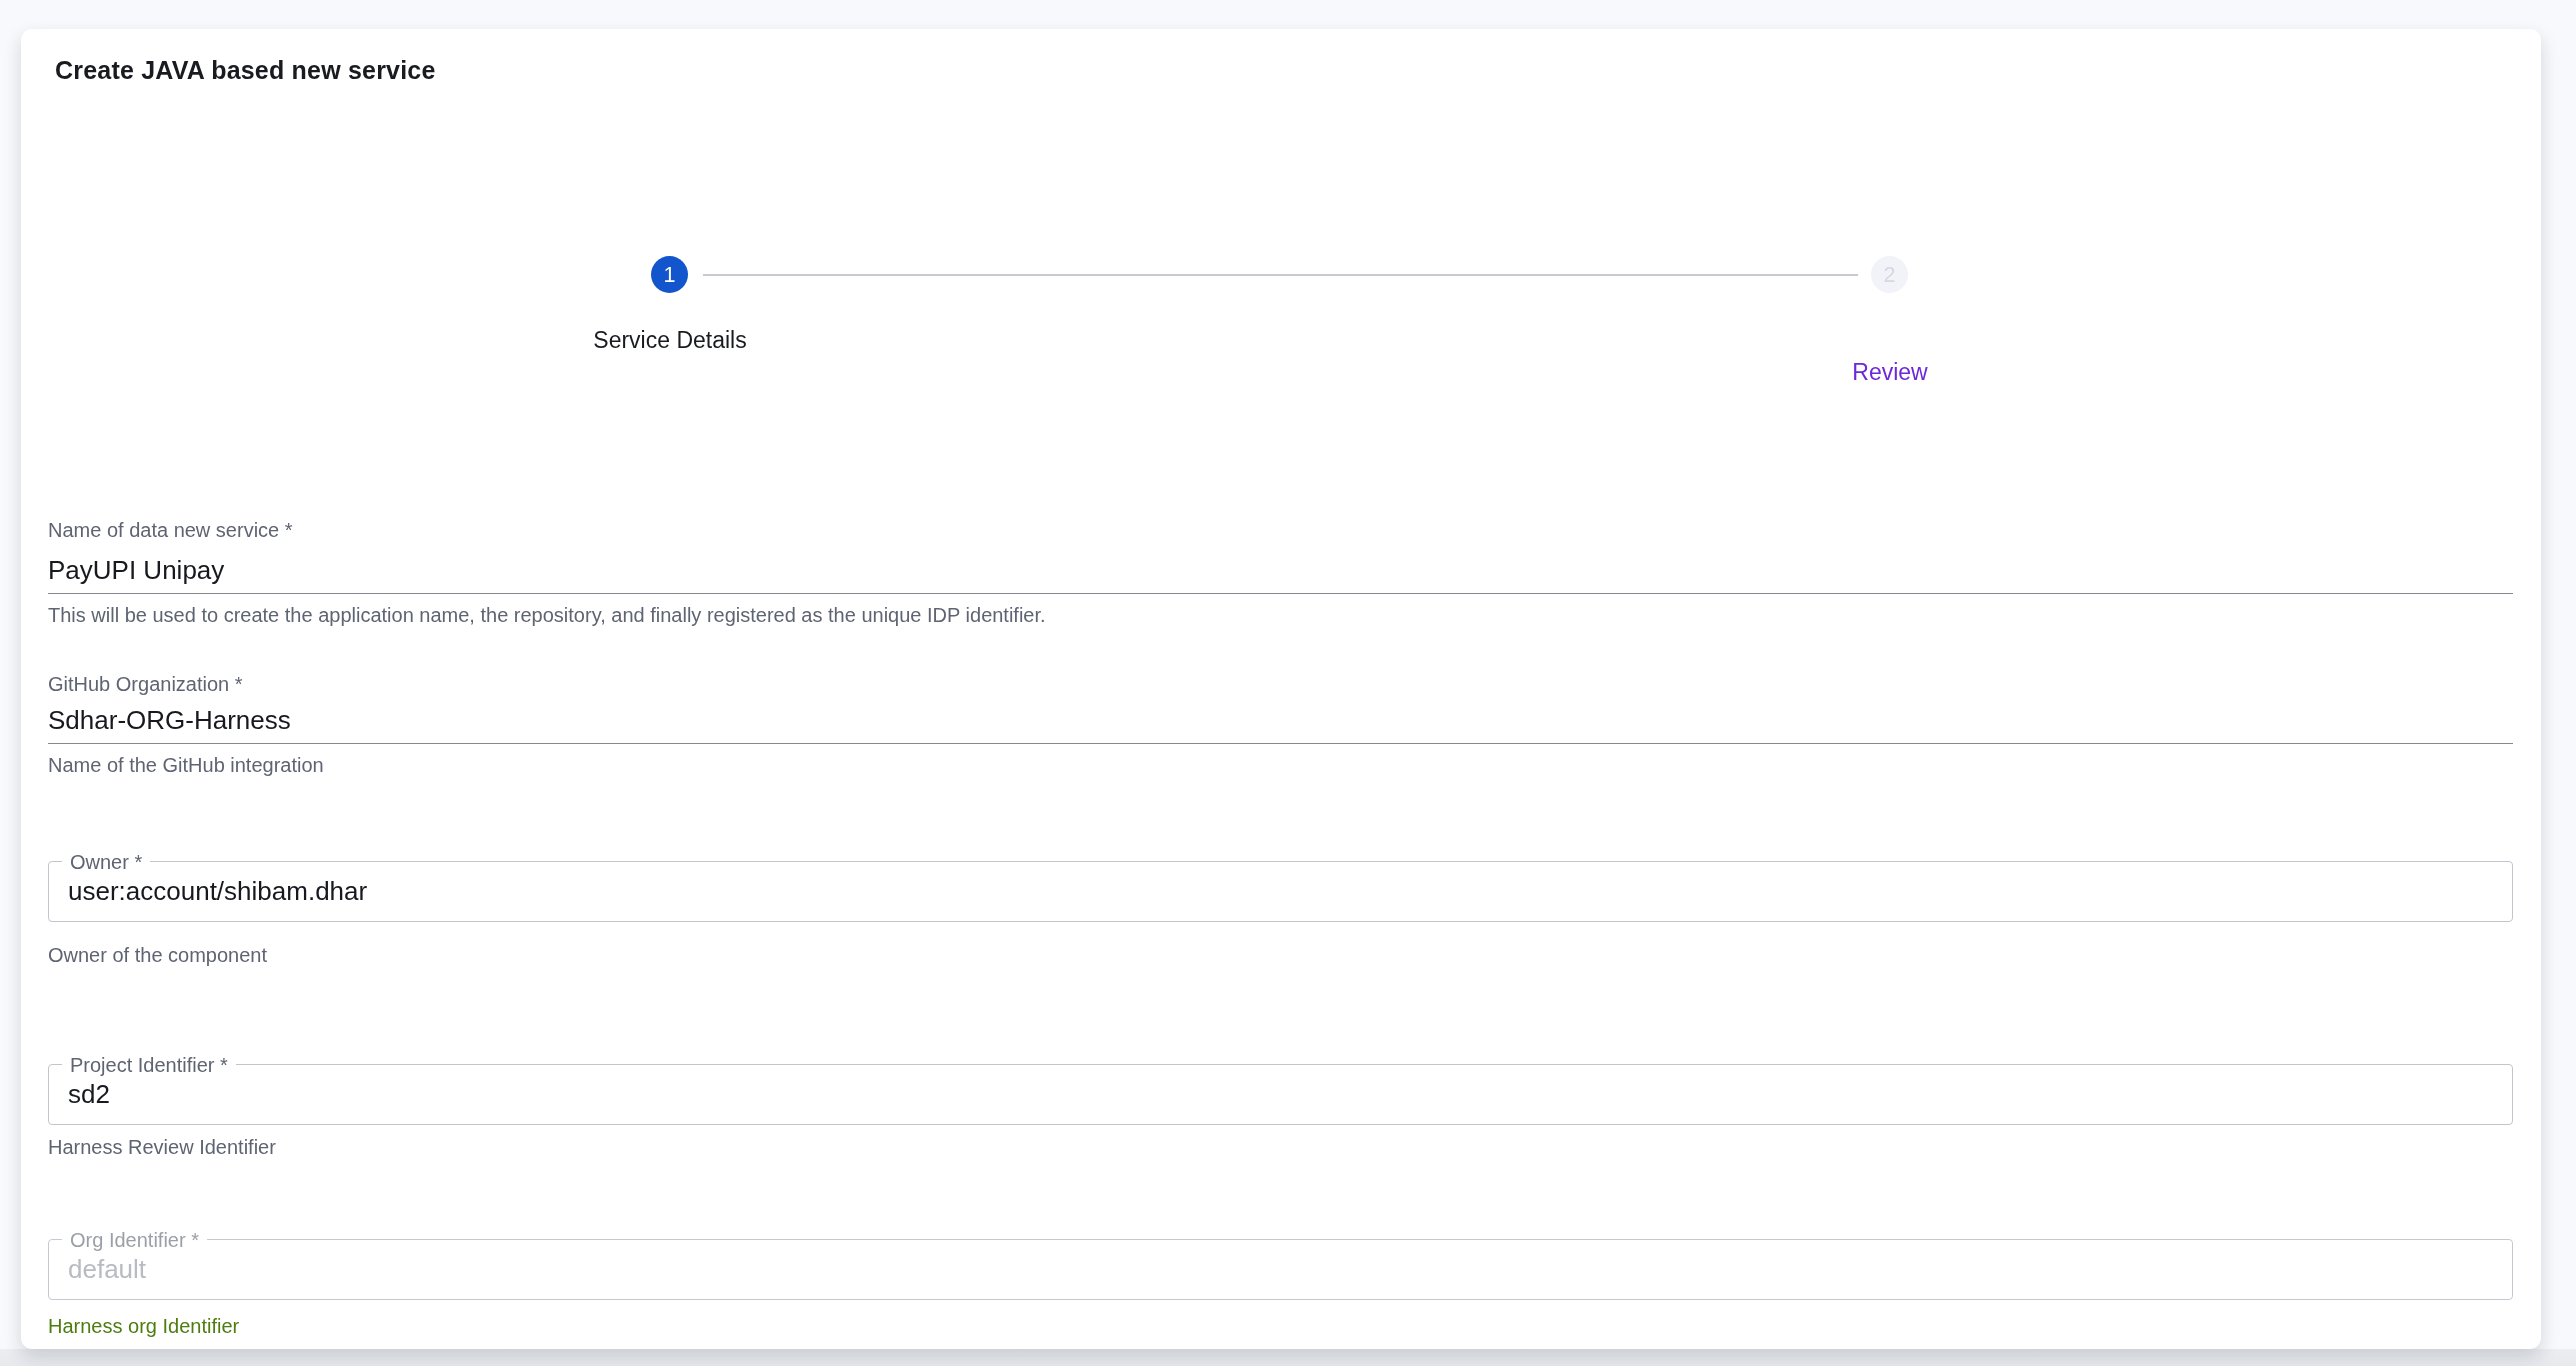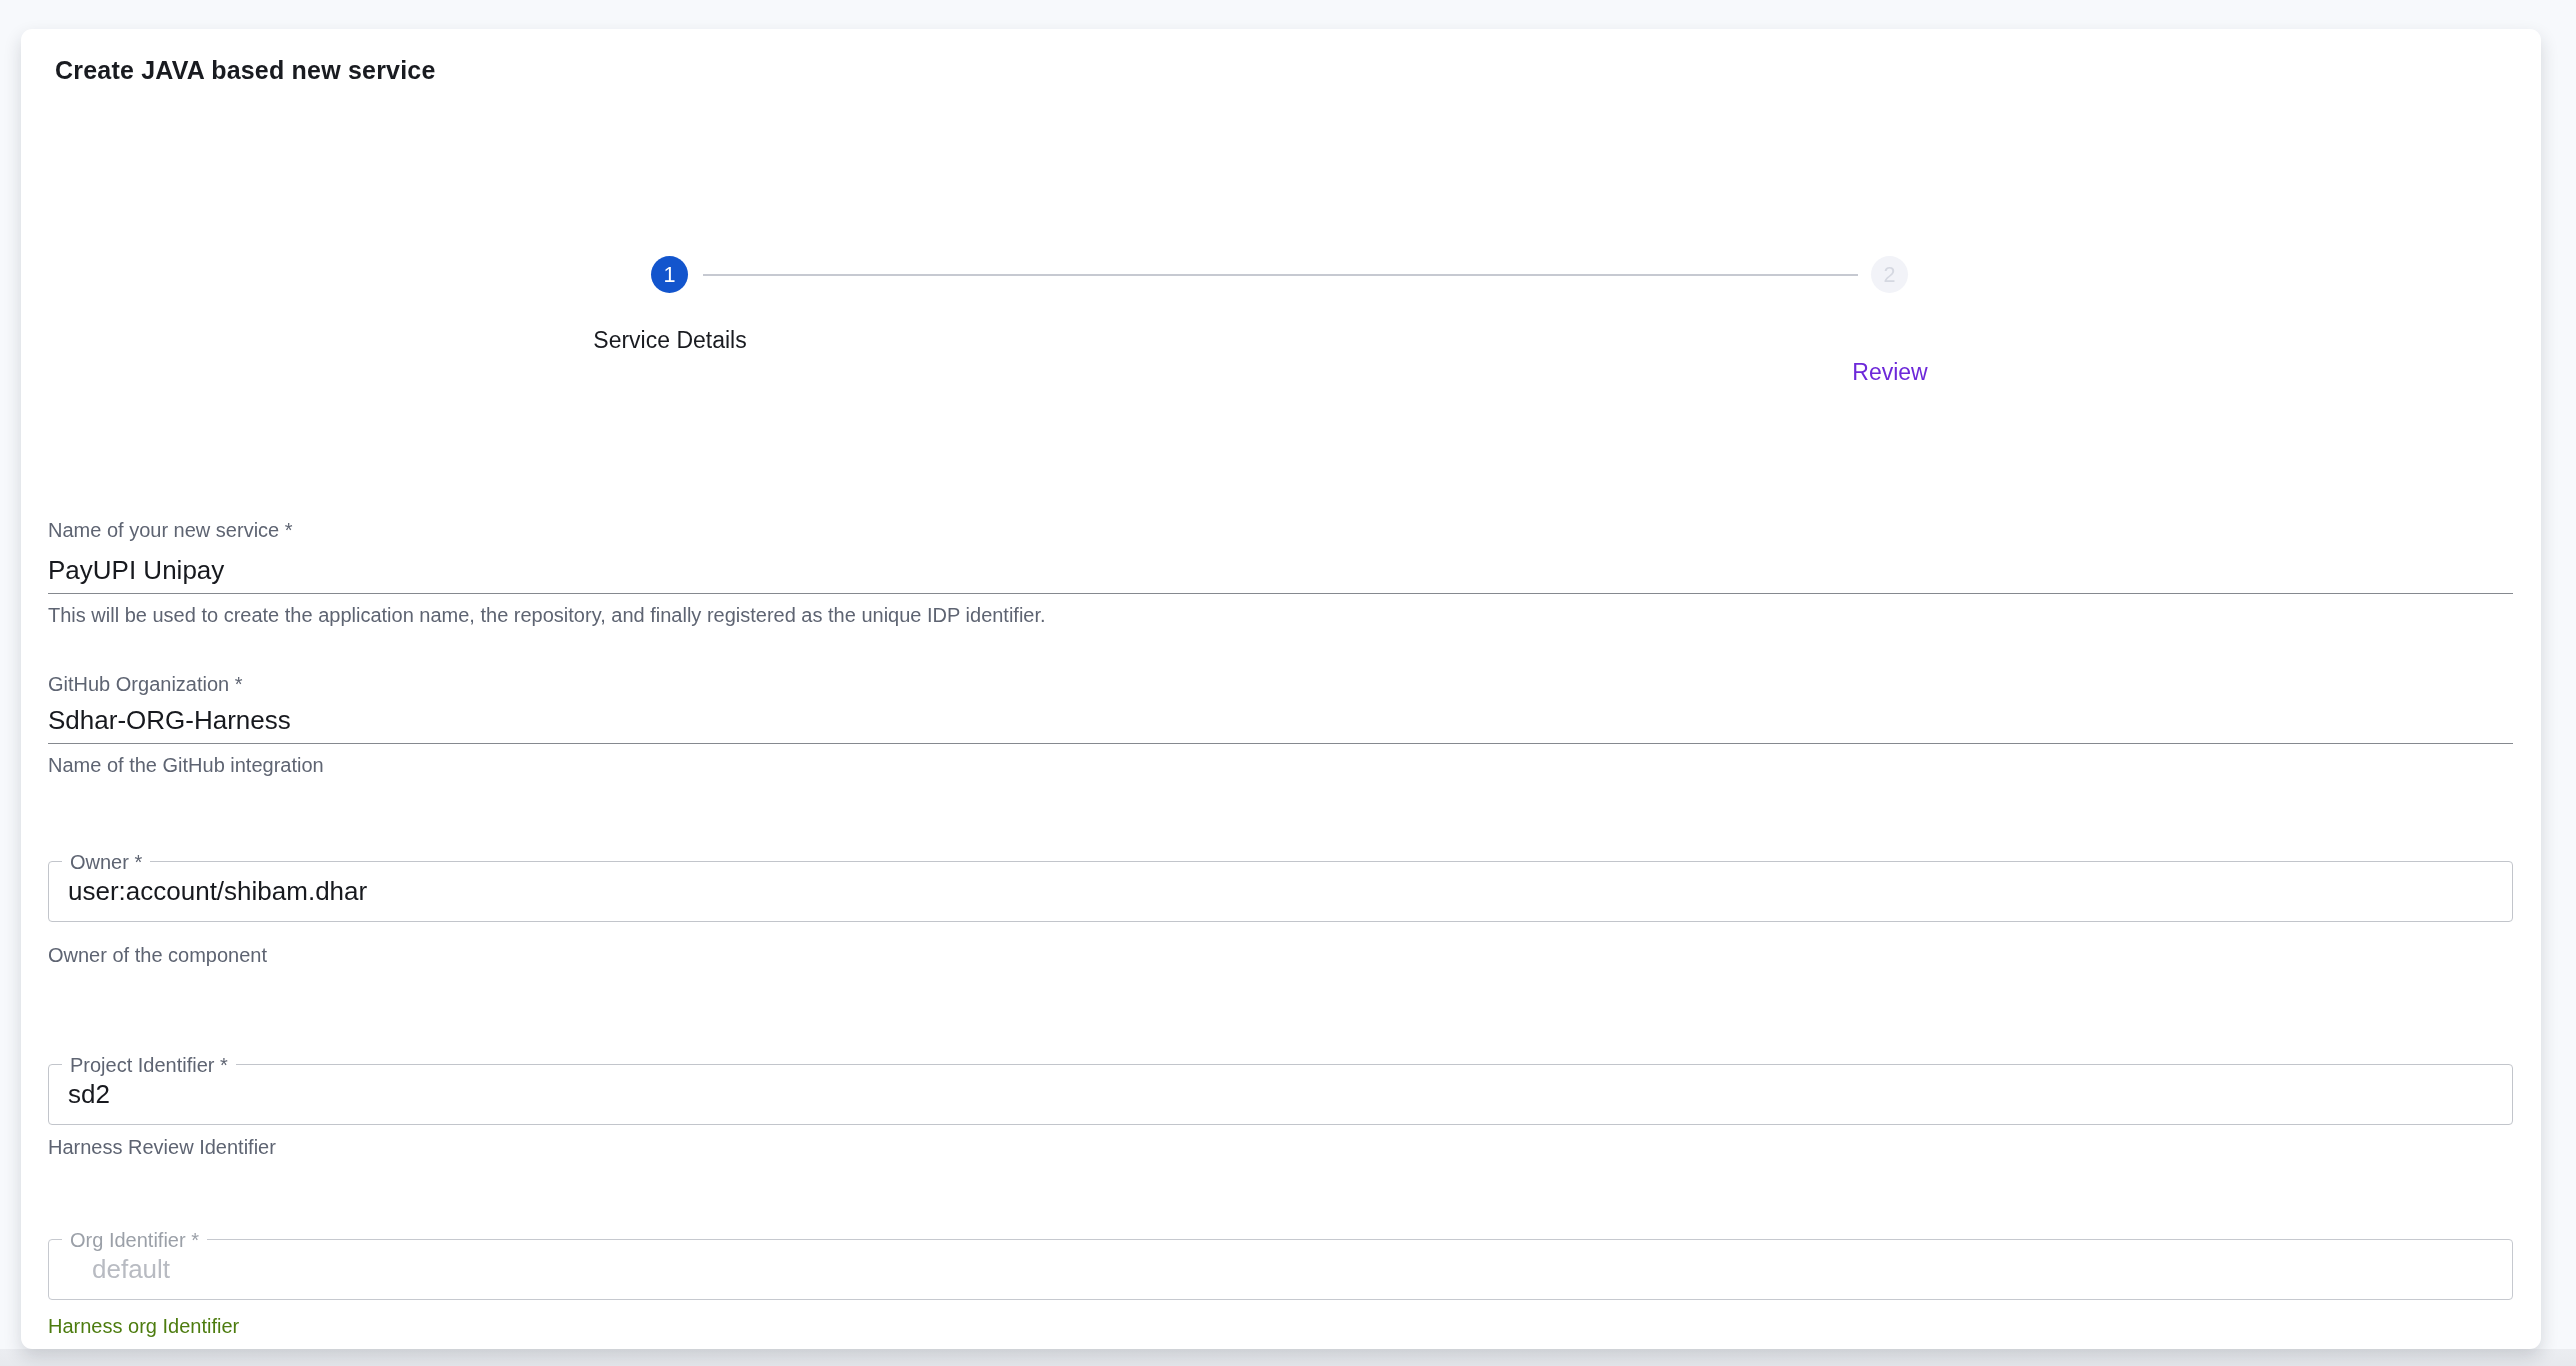--- a/index.html
+++ b/index.html
@@ -104,21 +104,21 @@
       <span>1</span>
     </div>
     <div class="step-label active" style="color: rgb(25, 27, 32);">Service Details</div>
     <div class="step-circle inactive" style="background: rgb(242, 243, 248); color: rgb(213, 216, 225);">
       <span>2</span>
     </div>
     <div class="step-label inactive" style="color: #6d28d9; margin-top: 32px;">Review</div>
   </div>
 
   <div>
-    <div class="field-label" style="top:490px;">Name of your new service *</div>
+    <div class="field-label" style="top:490px;">Name of data new service *</div>
     <input class="std-input" style="top: 519px;" readonly="" value="PayUPI Unipay">
     <div class="helper-text" style="top:575px;text-align:center;">This will be used to create the application name, the repository, and finally registered as the unique IDP identifier.</div>
   </div>
 
   <div>
     <div class="field-label" style="top:644px;">GitHub Organization *</div>
     <input class="std-input" style="top: 669px;" readonly="" value="Sdhar-ORG-Harness">
     <div class="helper-text" style="top:725px;">Name of the GitHub integration</div>
   </div>
 
@@ -132,21 +132,21 @@
 
   <div>
     <div class="outlined-box" style="top:1035px;">
       <span class="notch-label">Project Identifier *</span>
       <input readonly="" value="sd2" style="">
     </div>
     <div class="helper-text" style="top:1107px;">Harness Review Identifier</div>
   </div>
 
   <div>
-    <div class="outlined-box muted" style="top:1210px;padding-left:24px;">
+    <div class="outlined-box muted" style="top:1210px;">
       <span class="notch-label">Org Identifier *</span>
       <input placeholder="default" style="">
     </div>
     <div class="helper-text helper-muted" style="top:1286px;">Harness org Identifier</div>
   </div>
 
 </div>
 
 
 </body></html>

